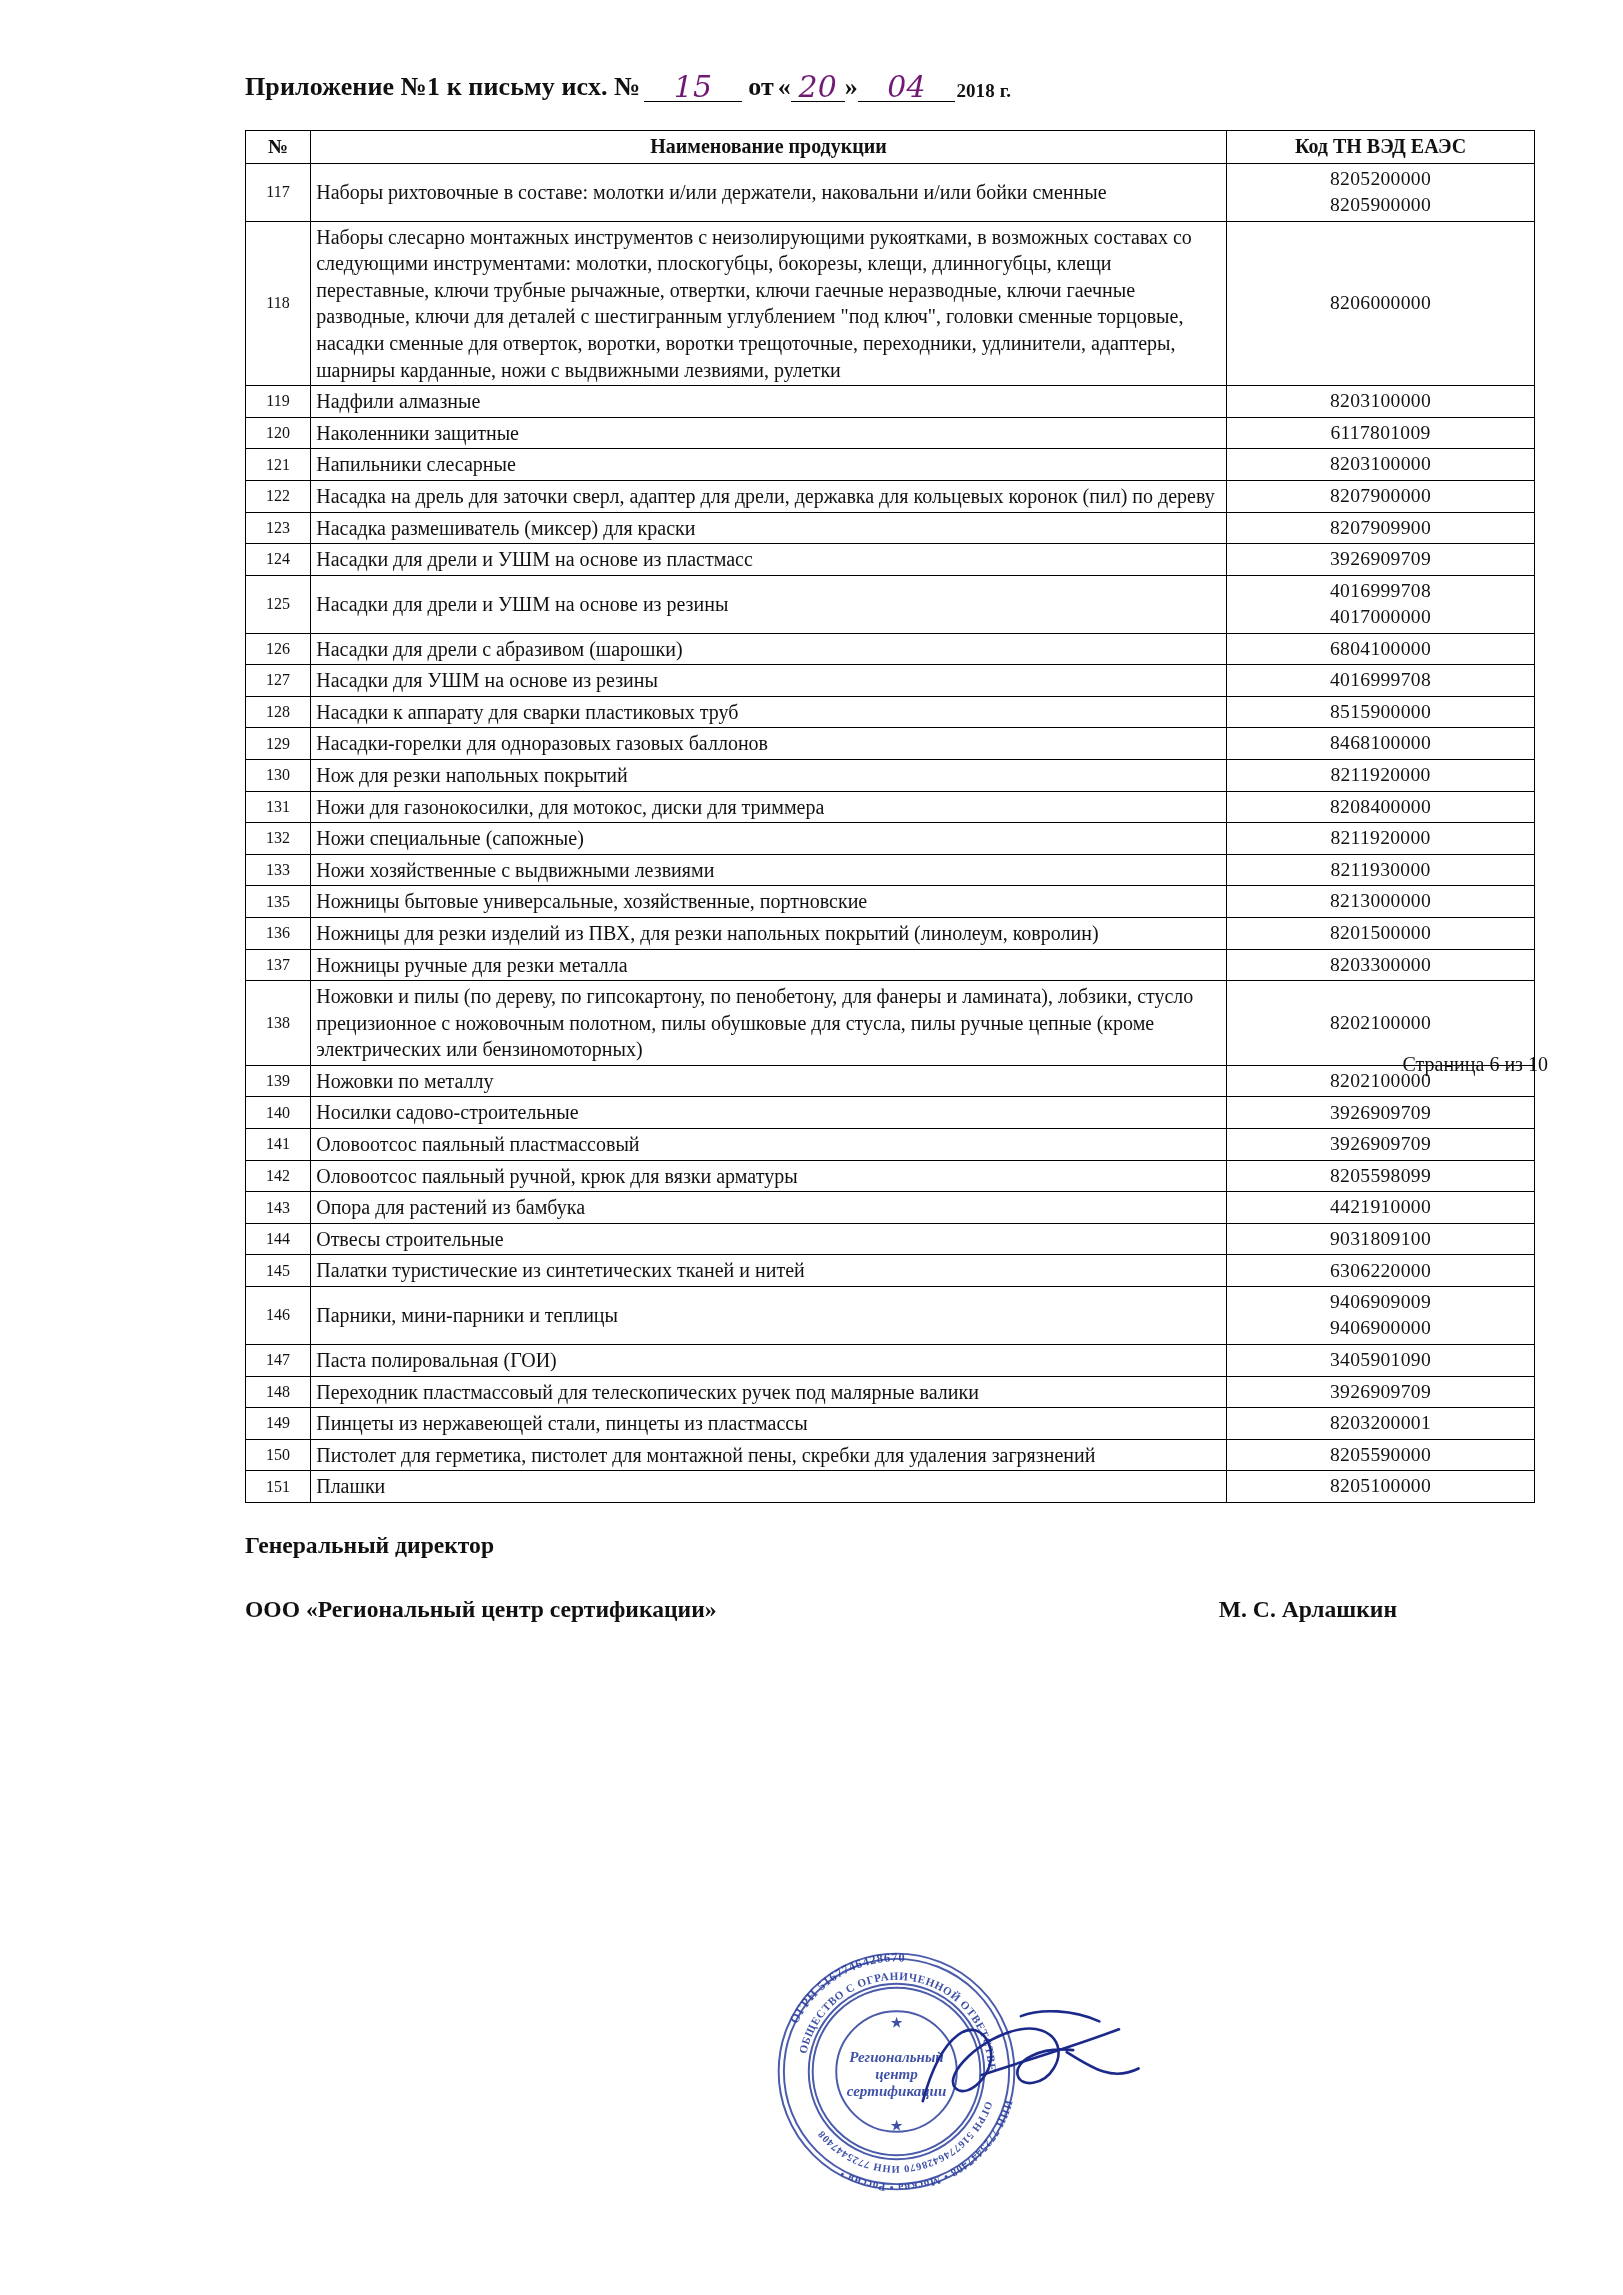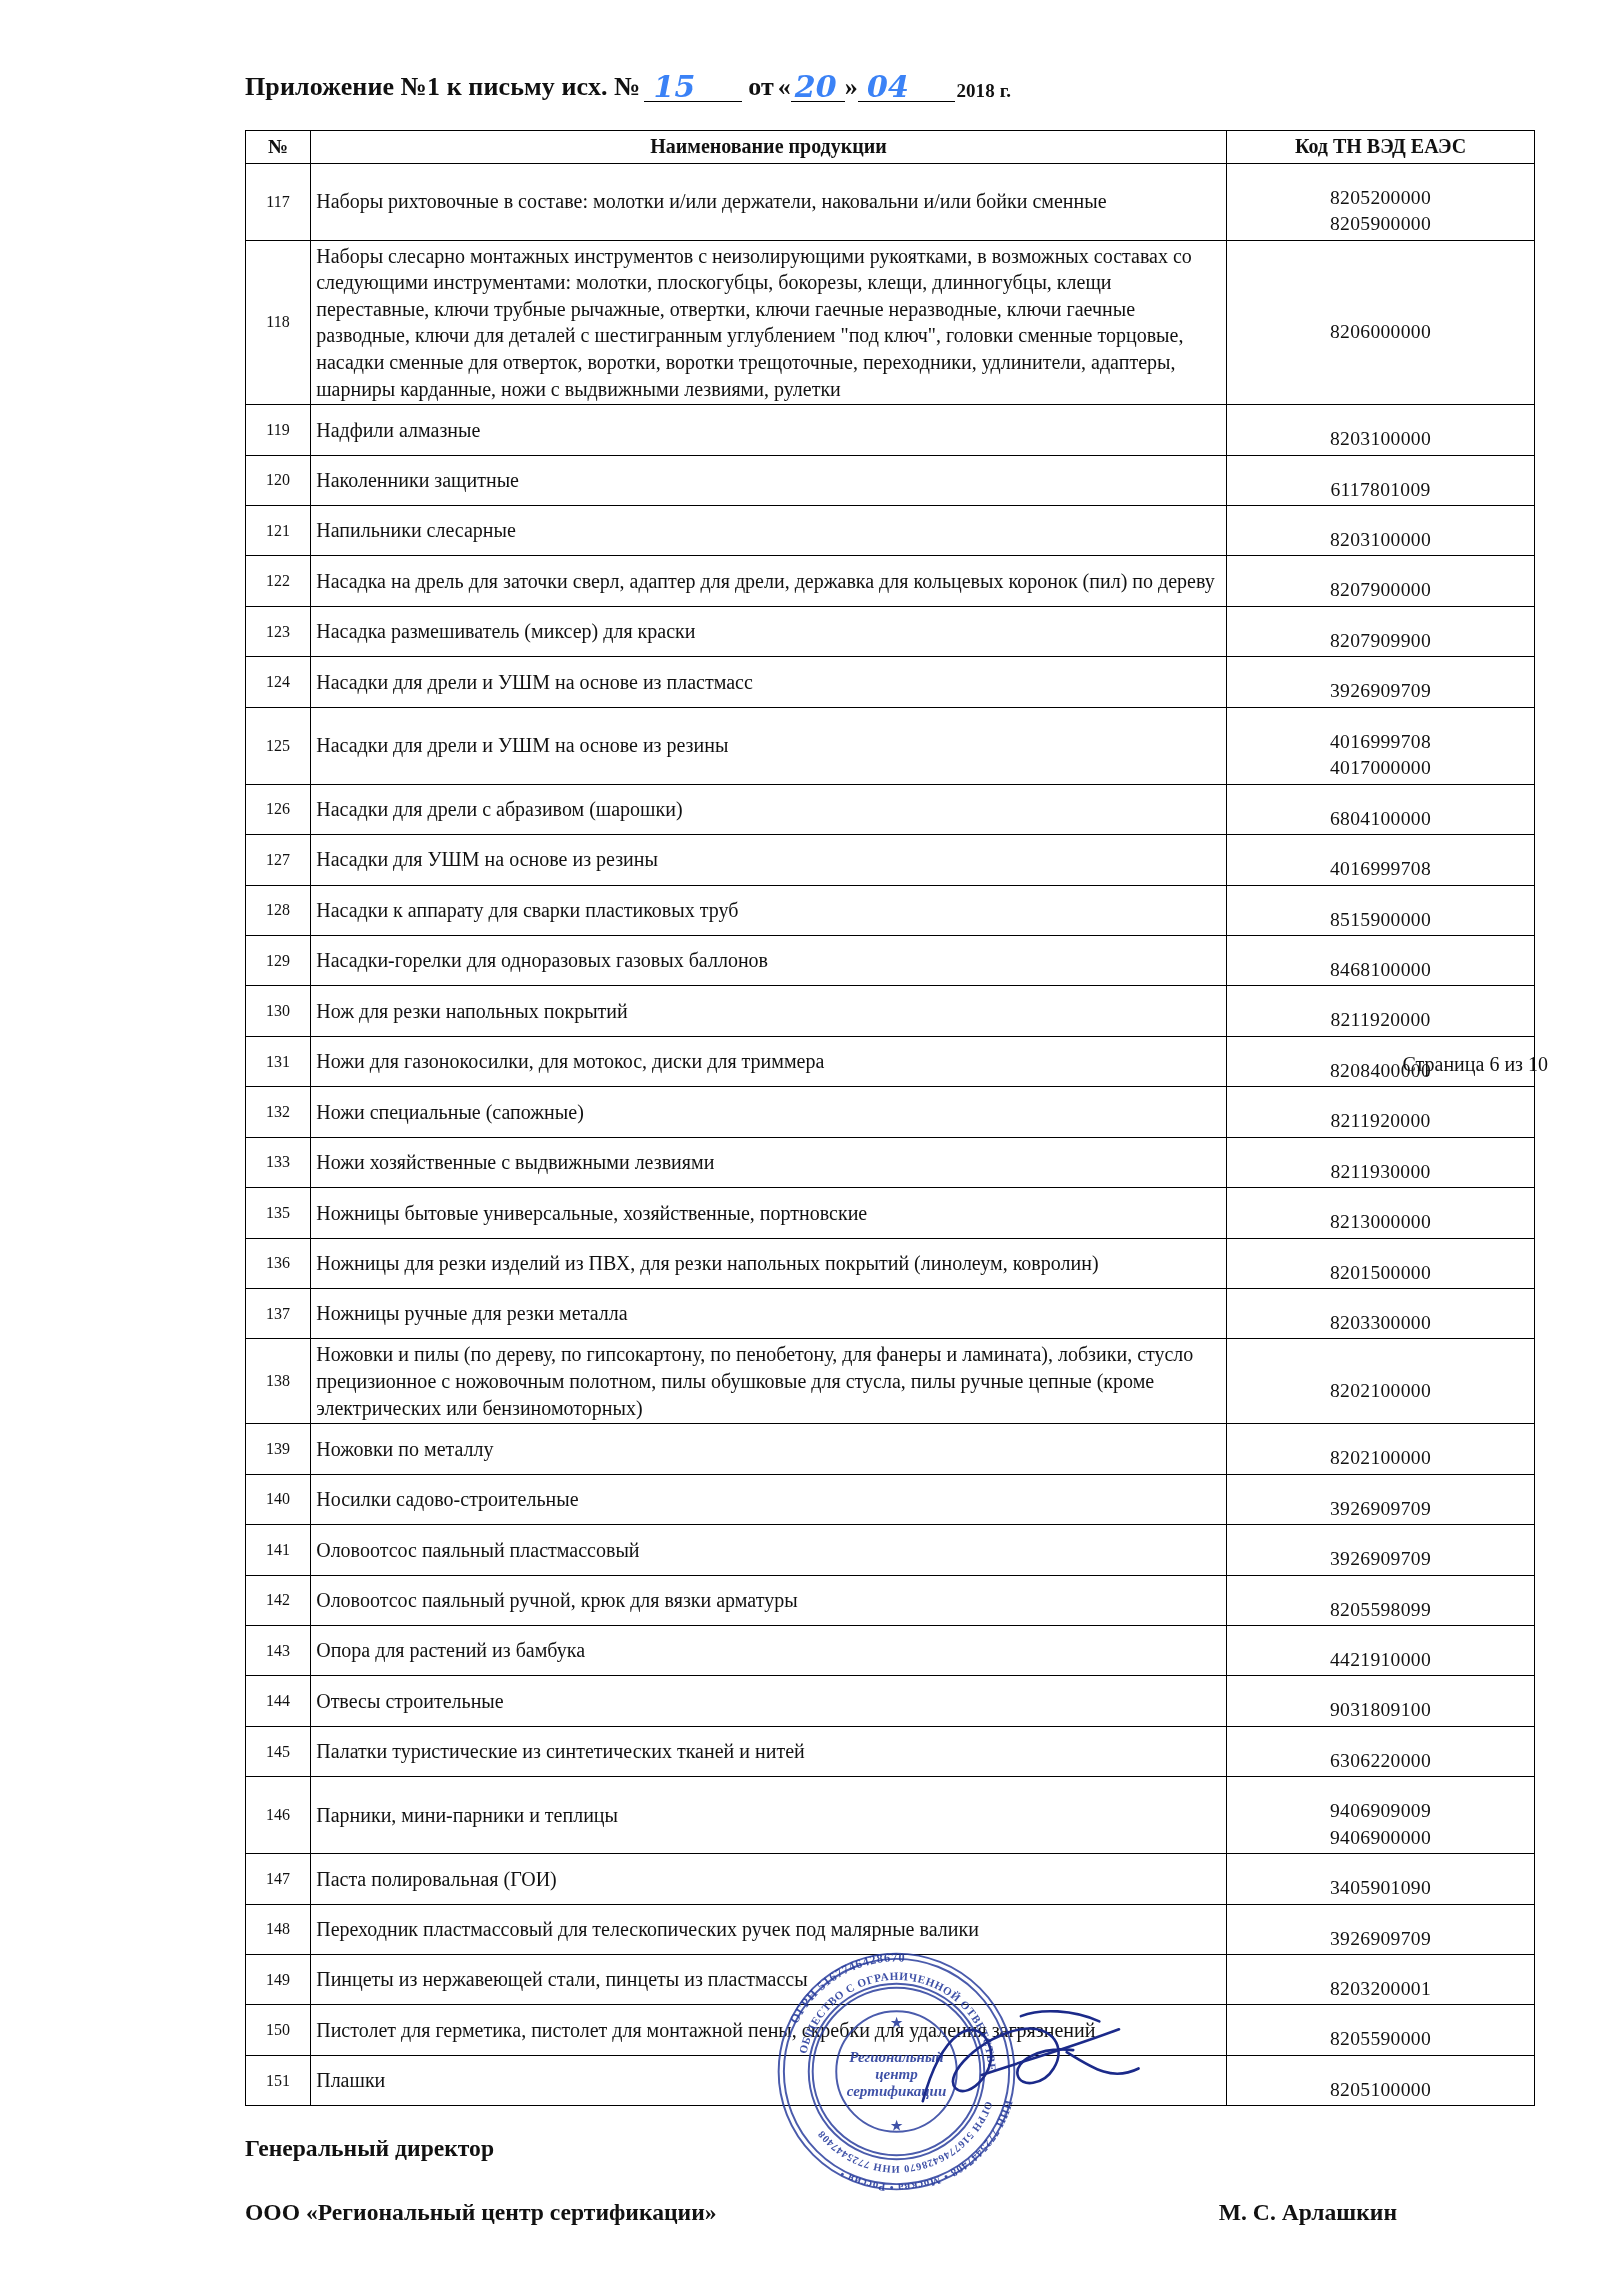--- a/index.html
+++ b/index.html
@@ -30,27 +30,27 @@
     white-space: nowrap;
     letter-spacing: 0.1px;
     margin-bottom: 27.5px;
     display: flex;
     align-items: flex-end;
   }
   .header-line .seg { margin-right: 3.9px; }
   .hand {
     font-family: "DejaVu Serif", serif;
     font-style: italic;
-    font-weight: bold;
+    font-weight: normal;
     font-size: 30px;
-    color: #3b82f6;
+    color: #701a75;
     border-bottom: 1.3px solid #000;
     display: inline-block;
     min-width: 79px;
-    text-align: left;
+    text-align: center;
     padding: 0 9.2px;
     line-height: 0.95;
   }
   .hand.small { min-width: 46px; padding: 0 3.9px;}
   .yearpart { font-weight: bold; font-size: 19px; margin-left: 1.3px;}
   .kav { font-weight: bold; font-size: 26px; }
 
   
   table.main {
     border-collapse: collapse;
@@ -87,21 +87,21 @@
     padding-top: 3.3px;
     padding-left: 7.9px;
   }
   td.name.mid { vertical-align: middle; padding-top: 2px;}
   td.code {
     text-align: center;
     vertical-align: middle;
     letter-spacing: 0.3px;
     font-size: 19.6px;
   }
-  td.code .lines { line-height: 1.35; margin-top: 19px; }
+  td.code .lines { line-height: 1.35; }
 
   
   .footer {
     margin-top: 29px;
     position: relative;
   }
   .sig-title {
     font-size: 23.6px;
     font-weight: bold;
     margin-bottom: 37px;

